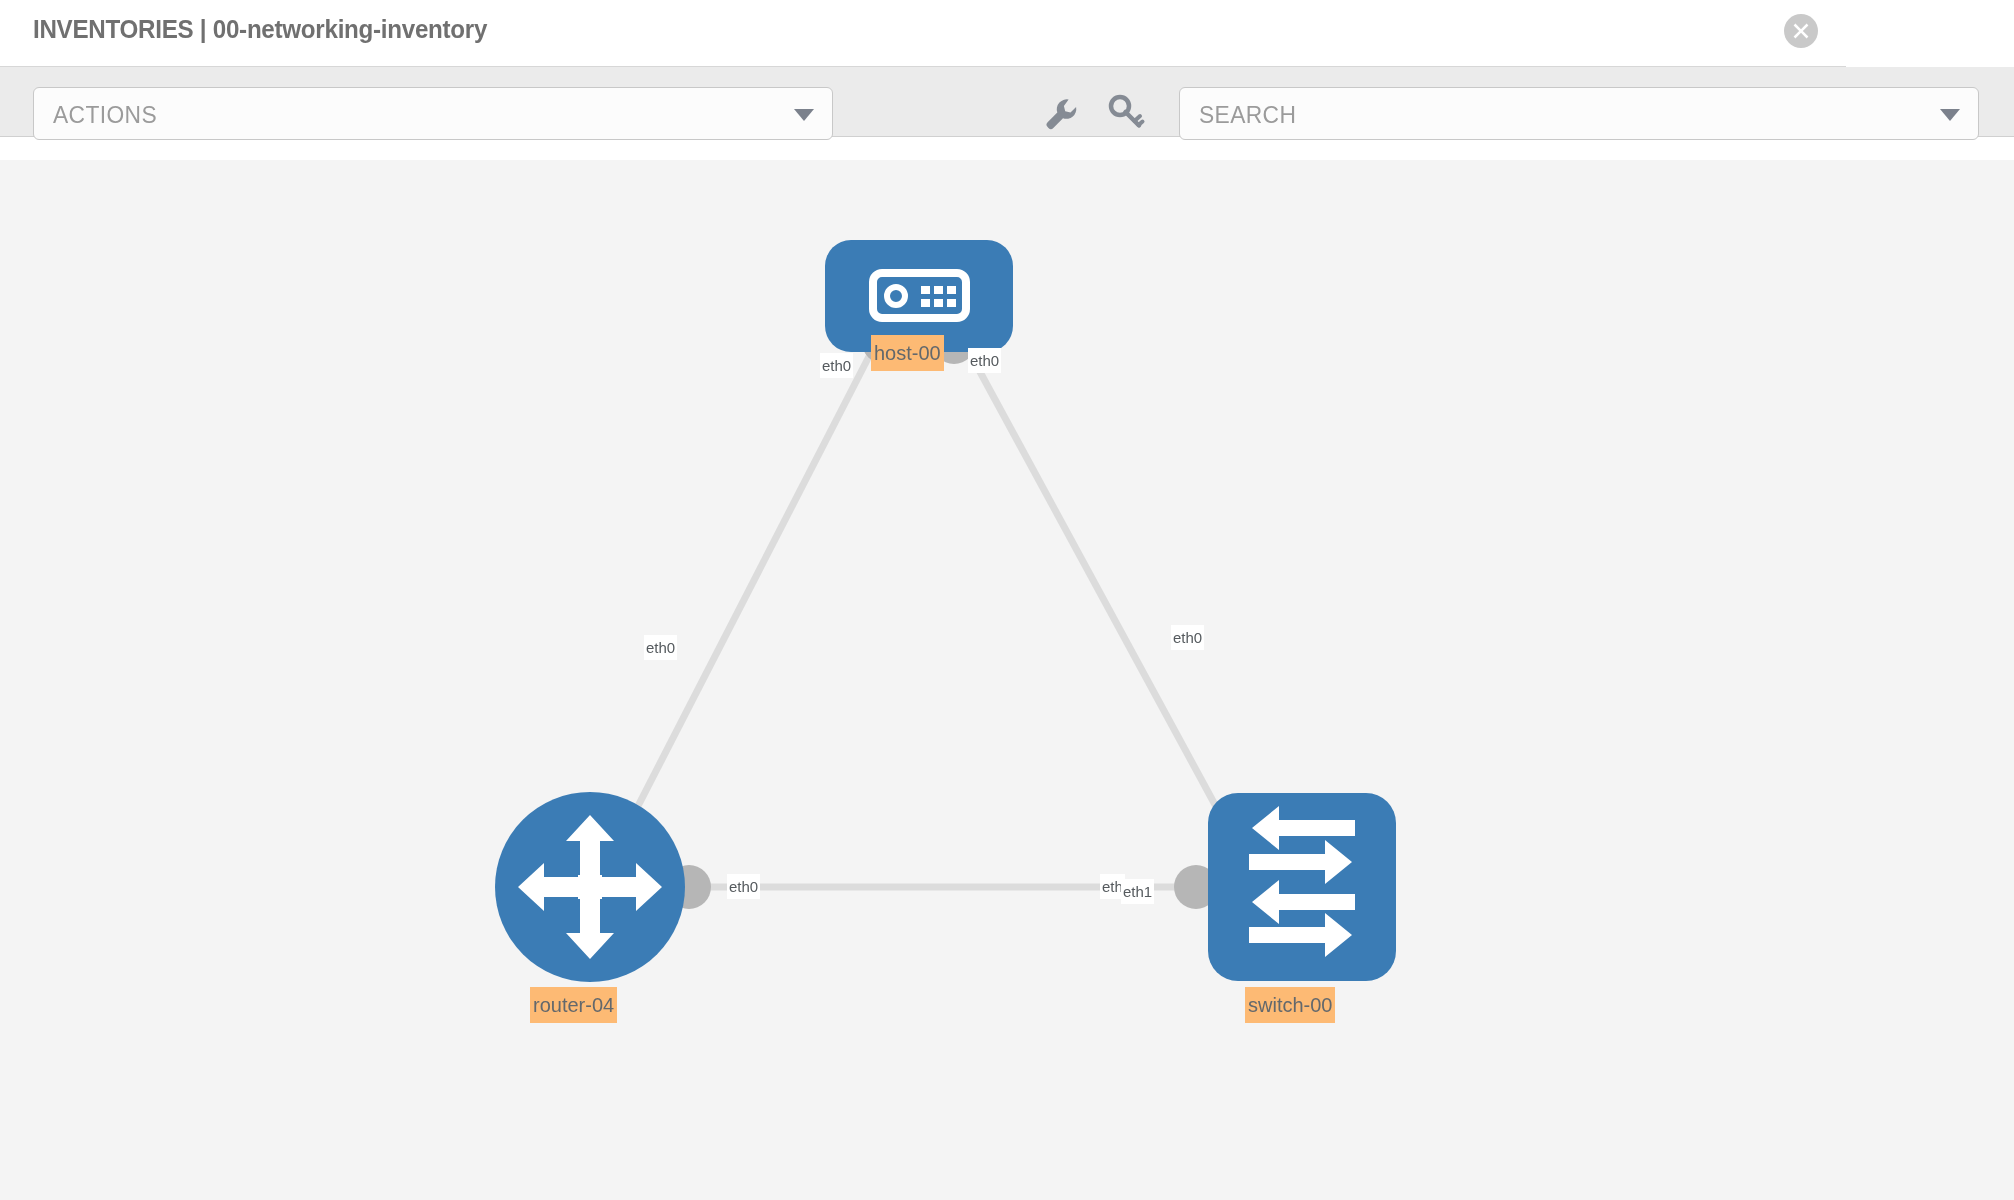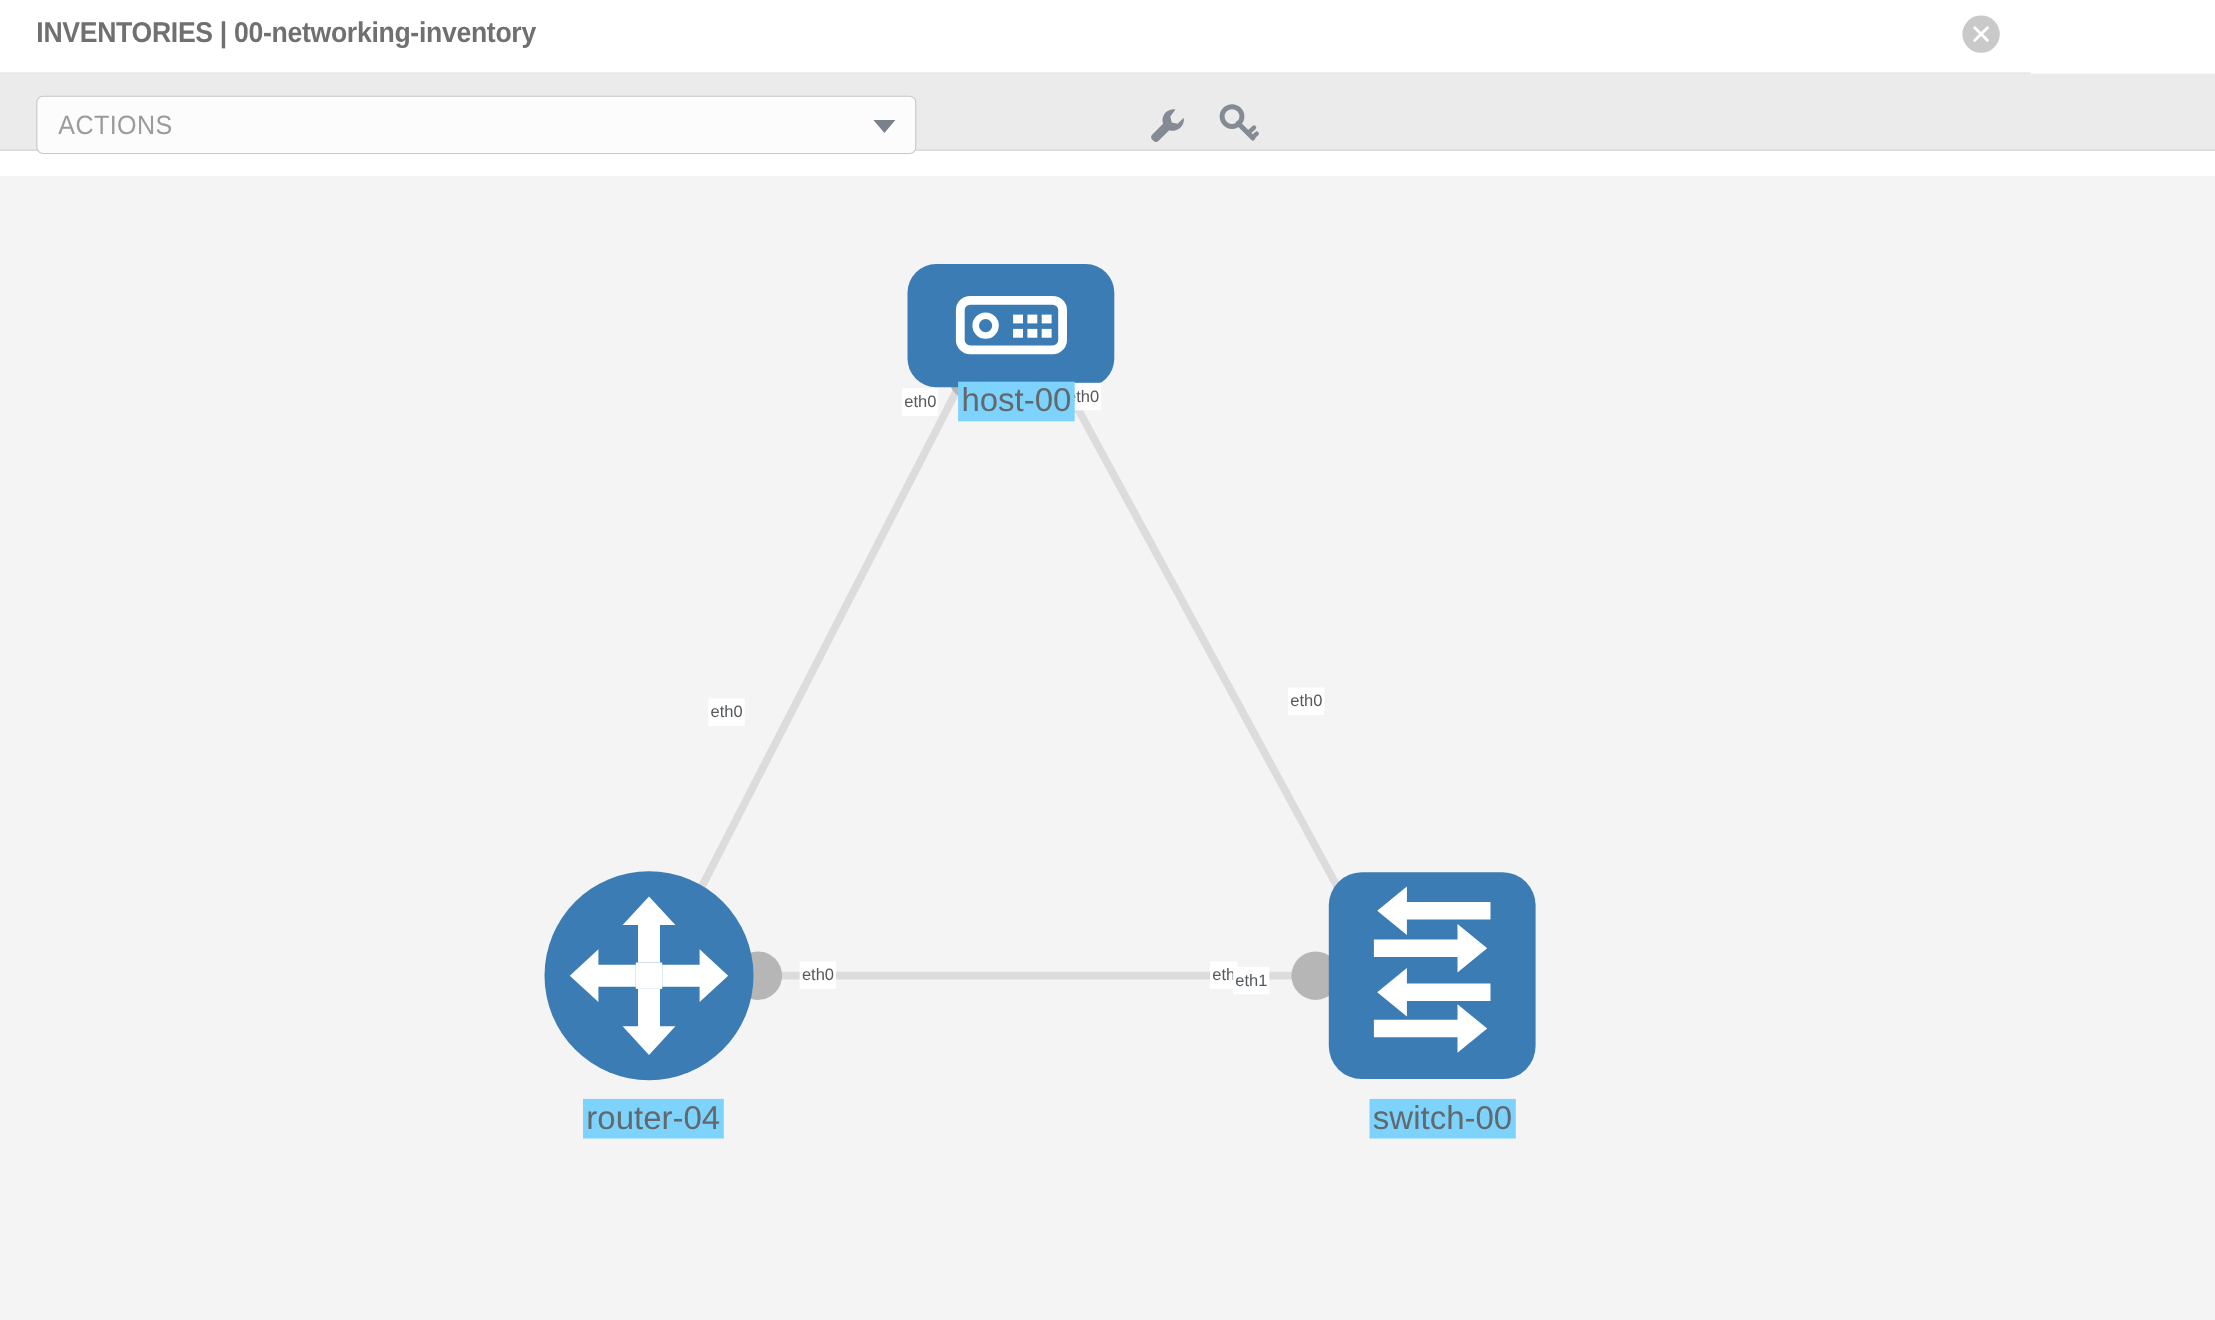--- a/index.html
+++ b/index.html
@@ -92,27 +92,26 @@
     font-size:15px; color:#555a5e;
     background:#ffffff;
     padding:0 2px;
     white-space:nowrap;
     line-height:25px;
     cursor:default;
   }
   .nodelabel {
     position:absolute;
     font-family:"Liberation Sans", sans-serif;
-    font-size:30px; color:#63686c;
-    background:#7dd3fc;
+    font-size:20px; color:#63686c;
+    background:#fdba74;
     padding:0 3px;
     white-space:nowrap;
     line-height:36px;
     cursor:pointer;
-    margin-top:12px;
   }
 </style>
 </head>
 <body>
 
 <div id="app">
 
   <div class="header">
     <div class="page-title">INVENTORIES | 00-networking-inventory</div>
     <div class="close-btn">
@@ -137,20 +136,24 @@
 
     <div class="tool-icon key">
       <svg width="44" height="44" viewBox="0 0 44 44">
         <circle cx="16" cy="15" r="9" fill="none" stroke="#858b94" stroke-width="4.5"></circle>
         <path d="M21.5 21 L35 34.5" stroke="#858b94" stroke-width="4.5" stroke-linecap="round" fill="none"></path>
         <path d="M30.5 30 L36 25" stroke="#858b94" stroke-width="4" stroke-linecap="round" fill="none"></path>
         <path d="M34.5 34 L38.5 30.5" stroke="#858b94" stroke-width="4" stroke-linecap="round" fill="none"></path>
       </svg>
     </div>
 
+    <div class="search-box">
+      <div class="lbl">SEARCH</div>
+      <div class="caret"></div>
+    </div>
   </div>
 
   <div class="canvas">
 
     <svg class="topology" width="2014" height="1040">
 
       <g>
         <line x1="880" y1="175" x2="600" y2="720" stroke="#dcdcdc" stroke-width="7"></line>
         <line x1="960" y1="175" x2="1245" y2="700" stroke="#dcdcdc" stroke-width="7"></line>
         <line x1="680" y1="727" x2="1210" y2="727" stroke="#dcdcdc" stroke-width="7"></line>

